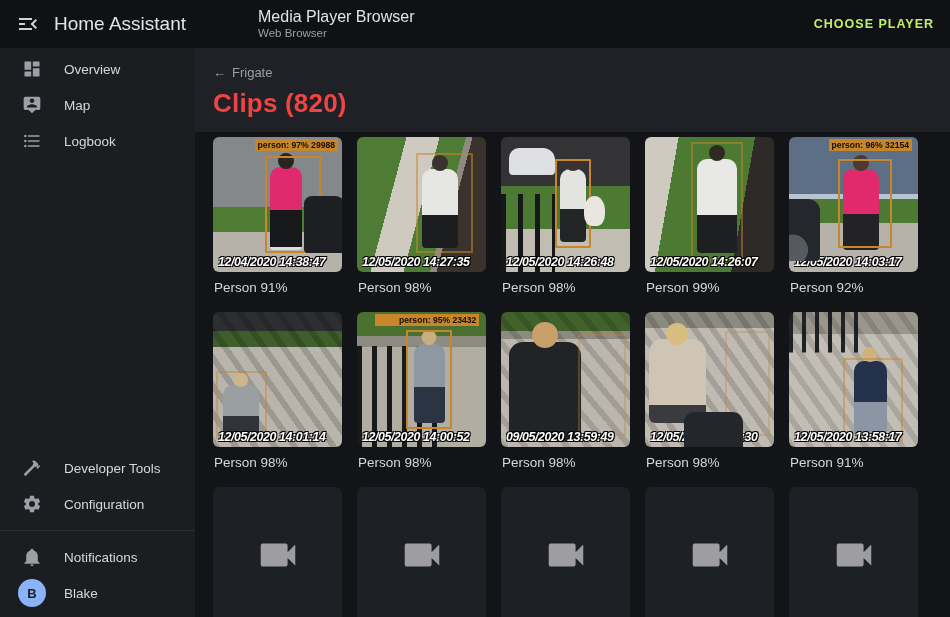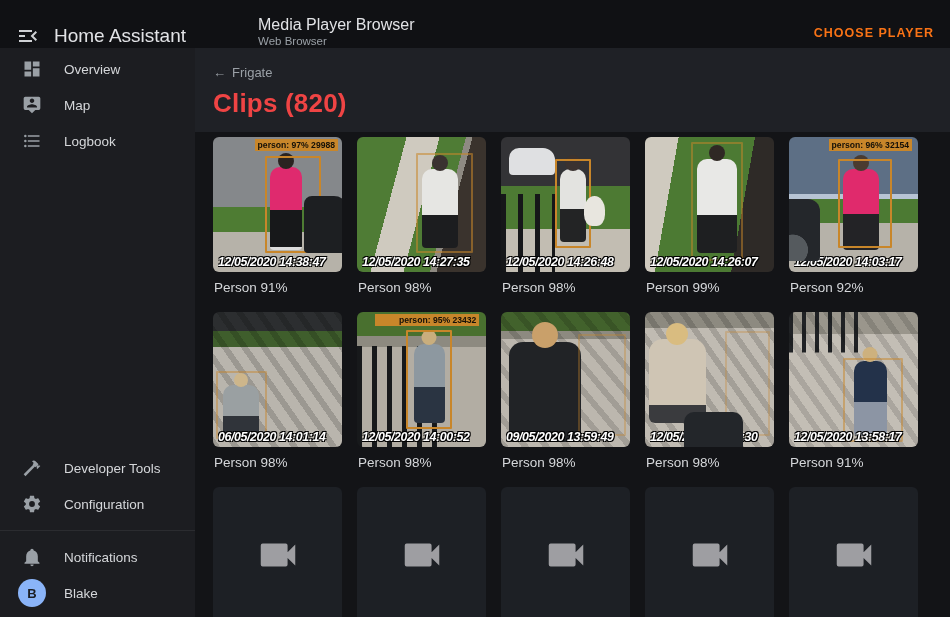--- a/index.html
+++ b/index.html
@@ -1,29 +1,29 @@
 <!DOCTYPE html>
 <html><head>
 <meta charset="utf-8">
 <style>
   * { margin:0; padding:0; box-sizing:border-box; }
   html,body { width:950px; height:617px; overflow:hidden; background:#131417;
               font-family:"Liberation Sans", sans-serif; }
 
   
   .topbar { position:absolute; left:0; top:0; width:950px; height:48px;
-            background:#101114; display:flex; align-items:flex-end; z-index:5; }
+            background:#101114; display:flex; align-items:center; z-index:5; }
   .topbar-left { width:195px; display:flex; align-items:center; gap:14px; padding-left:16px; flex:none; }
   .menu-btn { width:24px; height:24px; color:#cfd1d4; cursor:pointer; }
   .app-name { color:#e2e3e6; font-size:19px; }
   .hdr-title-block { margin-left:63px; line-height:1.15; }
   .hdr-title { color:#e2e3e6; font-size:16px; }
   .hdr-sub { color:#9aa0a6; font-size:11.5px; }
   .hdr-spacer { flex:1; }
-  .choose-player { color:#f97316; font-size:12.5px; font-weight:600; letter-spacing:1px;
+  .choose-player { color:#bef264; font-size:12.5px; font-weight:600; letter-spacing:1px;
                    padding:8px 16px; cursor:pointer; }
 
   
   .sidebar { position:absolute; left:0; top:48px; width:195px; height:569px;
              background:#1c1d21; display:flex; flex-direction:column; padding-top:3px; }
   .sitem { height:36px; display:flex; align-items:center; padding-left:16px;
            cursor:pointer; margin:0 6px; border-radius:4px; flex:none; }
   .sitem .sicon { width:20px; height:20px; color:#9aa0a6; margin-right:22px; flex:none; }
   .sitem .slabel { color:#d5d7da; font-size:13.5px; }
   .sitem.sel { background:#262b33; }
@@ -252,21 +252,21 @@
     <div class="page-title">Clips (820)</div>
   </div>
 
   <div class="grid">
 
     <div class="cell">
       <div class="thumb t1">
         <span class="pr"></span>
         <span class="bbox"></span>
         <span class="plabel">person: 97% 29988</span>
-        <span class="ts">12/05/2020 14:38:47</span>
+        <span class="ts">12/04/2020 14:38:47</span>
       </div>
       <div class="cap">Person 91%</div>
     </div>
 
     <div class="cell">
       <div class="thumb t2">
         <span class="pr"></span>
         <span class="bbox"></span>
         <span class="ts">12/05/2020 14:27:35</span>
       </div>
@@ -298,21 +298,21 @@
         <span class="plabel">person: 96% 32154</span>
         <span class="ts">12/05/2020 14:03:17</span>
       </div>
       <div class="cap">Person 92%</div>
     </div>
 
     <div class="cell">
       <div class="thumb t6">
         <span class="pr"></span>
         <span class="bbox"></span>
-        <span class="ts">06/05/2020 14:01:14</span>
+        <span class="ts">12/05/2020 14:01:14</span>
       </div>
       <div class="cap">Person 98%</div>
     </div>
 
     <div class="cell">
       <div class="thumb t7">
         <span class="pr"></span>
         <span class="bbox"></span>
         <span class="plabel">person: 95% 23432</span>
         <span class="ts">12/05/2020 14:00:52</span>

